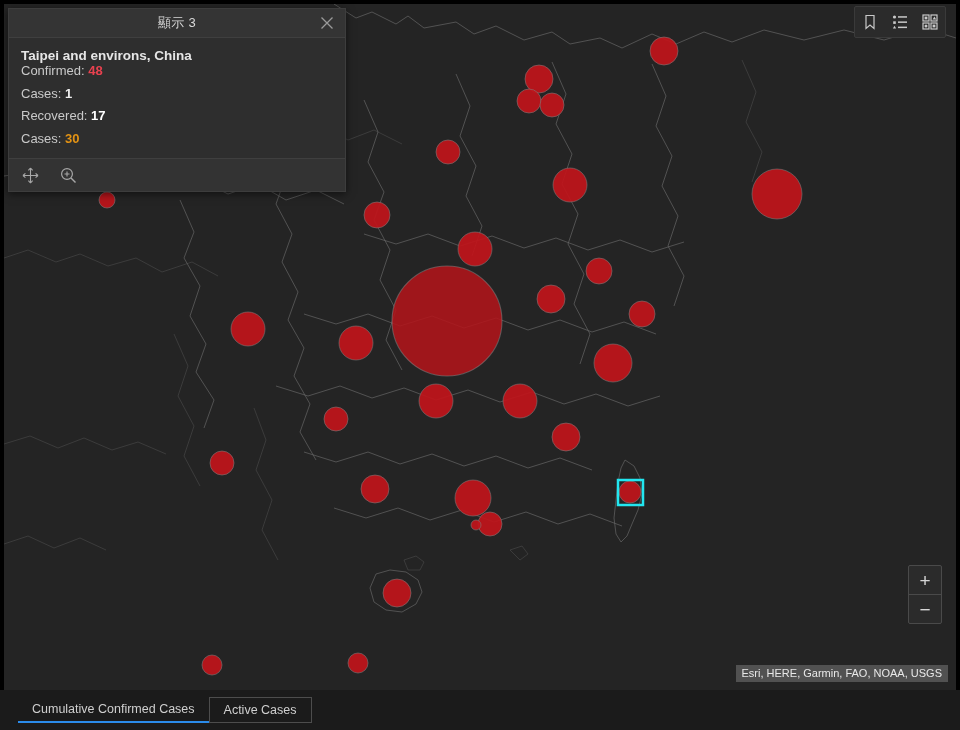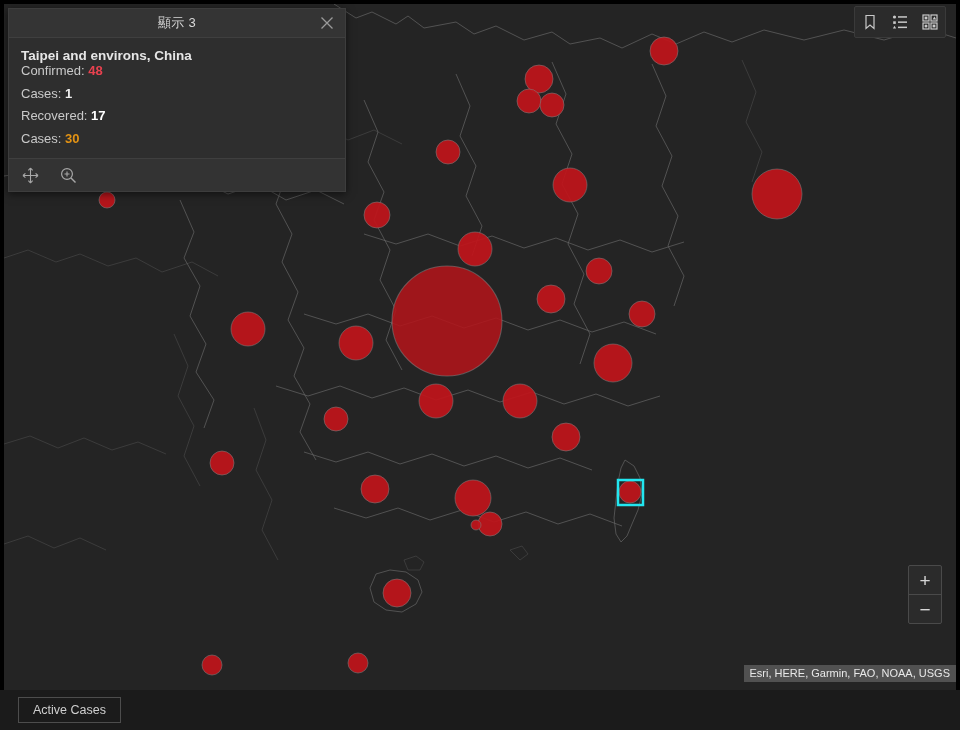--- a/index.html
+++ b/index.html
@@ -120,21 +120,21 @@
     line-height: 1;
     cursor: pointer;
     user-select: none;
     font-family: "Liberation Sans", sans-serif;
   }
   #zoom-in { border-bottom: 1px solid #4a4a4a; }
 
   
   #attribution {
     position: absolute;
-    right: 0;
+    right: 8px;
     bottom: 8px;
     background: rgba(155,155,155,0.38);
     color: #e8e8e8;
     font-size: 11px;
     padding: 2px 6px 3px 6px;
     white-space: nowrap;
     z-index: 40;
     font-family: "Liberation Sans", sans-serif;
   }
 
@@ -412,16 +412,17 @@
         <svg width="17" height="17" viewBox="0 0 17 17">
           <circle cx="7" cy="7" r="5.4" fill="none" stroke="currentColor" stroke-width="1.2"></circle>
           <path d="M7 4.5 L7 9.5 M4.5 7 L9.5 7" stroke="currentColor" stroke-width="1.1"></path>
           <path d="M11 11 L15.5 15.5" stroke="currentColor" stroke-width="1.4"></path>
         </svg>
       </div>
     </div>
   </div>
 
   <div id="tabbar">
+    <div class="tab active">Cumulative Confirmed Cases</div>
     <div class="tab inactive">Active Cases</div>
   </div>
 
 </div>
 
 </body></html>

